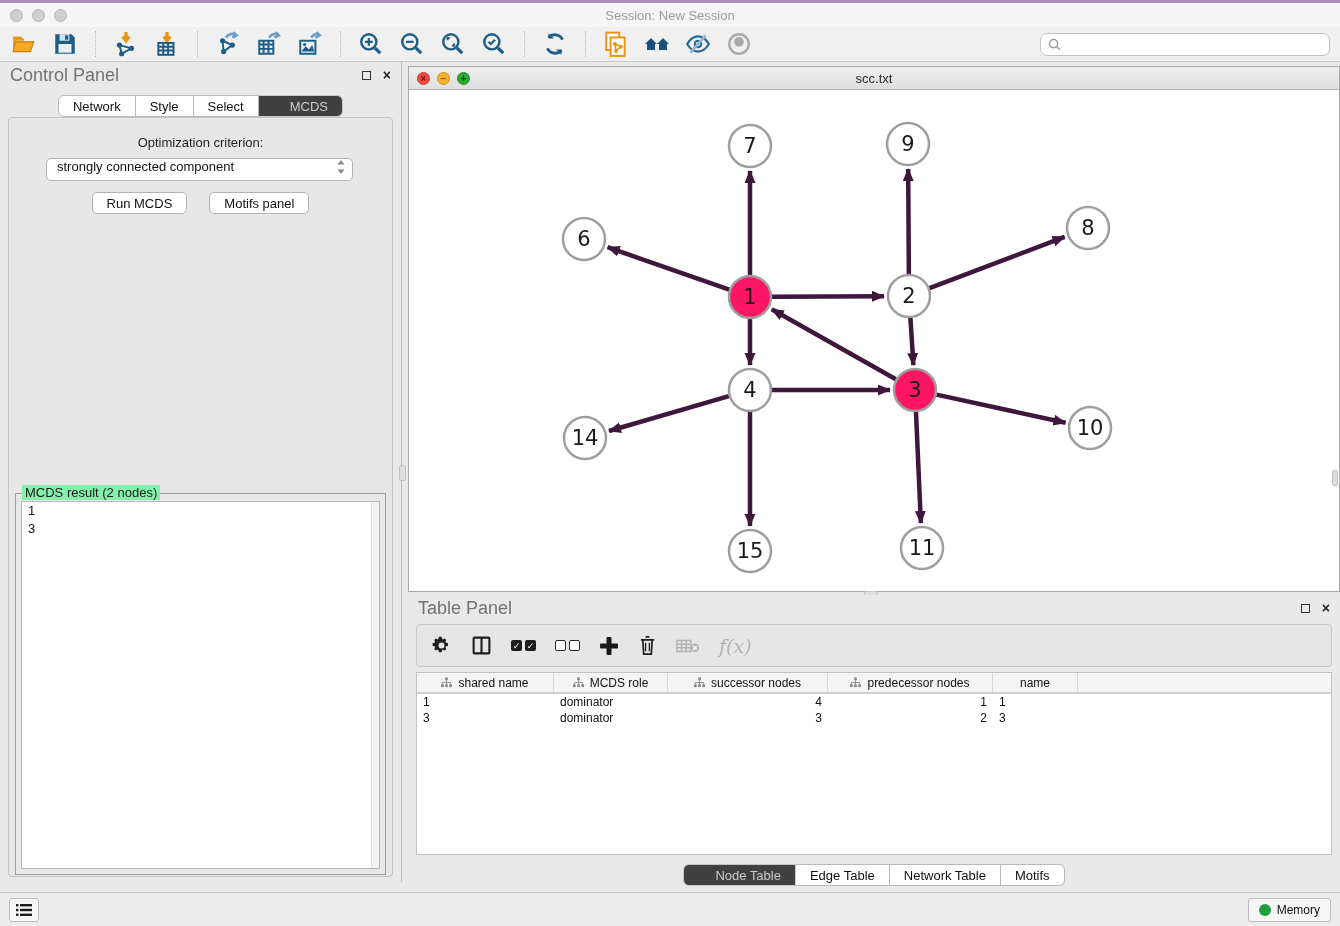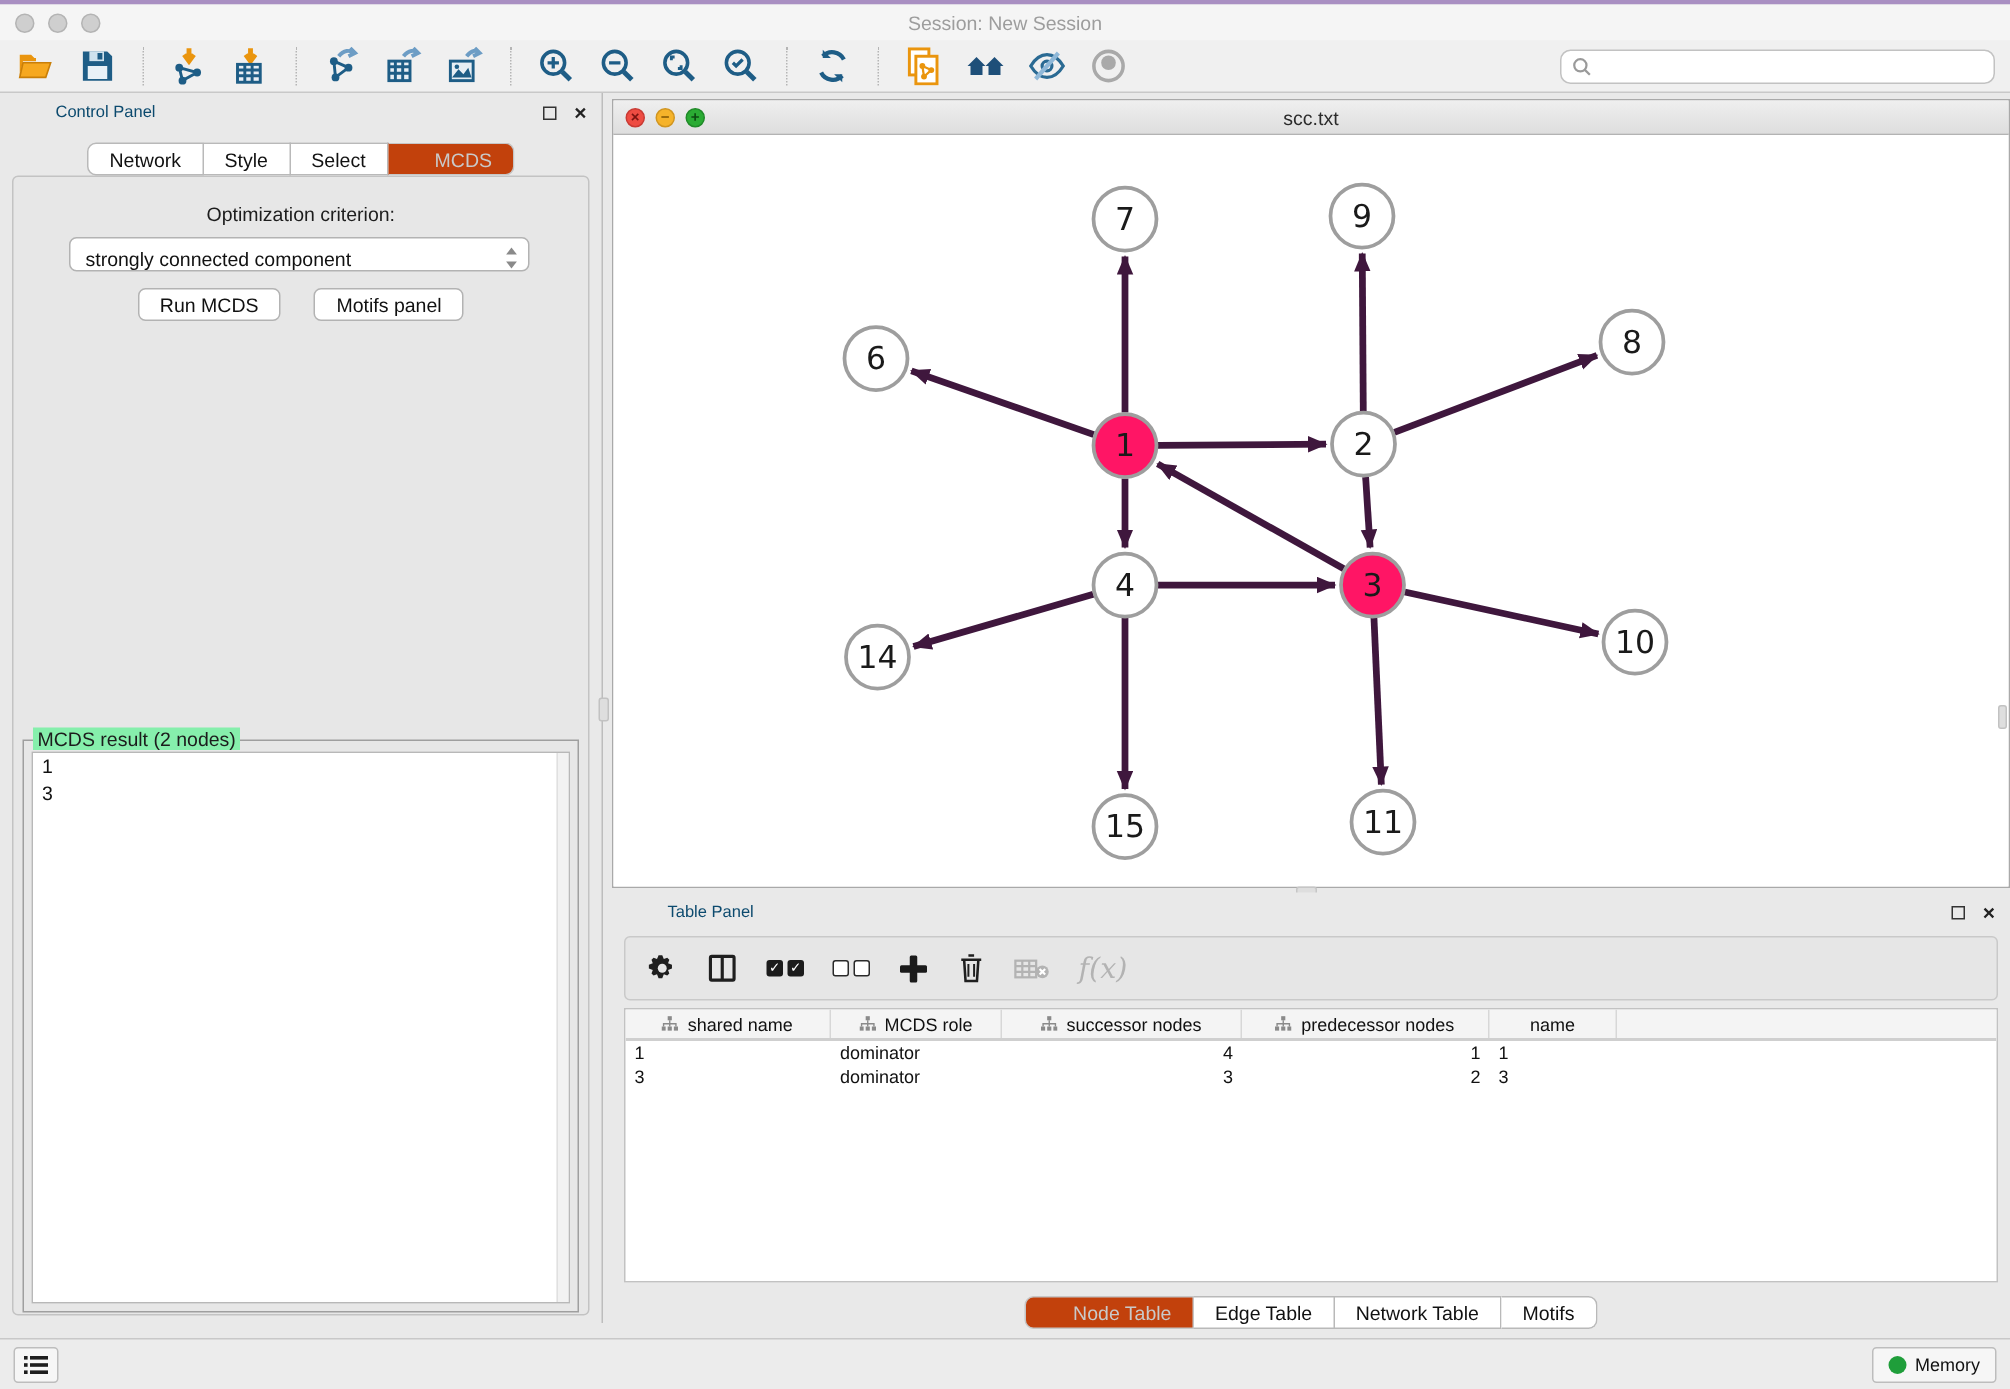--- a/index.html
+++ b/index.html
@@ -21,38 +21,38 @@
     border-radius:7px; display:flex; align-items:center; padding:0 7px; gap:5px; }
   .searchbox input { border:none; outline:none; flex:1; font-size:12px; background:transparent; }
 
   
   .main { position:relative; height:830px; background:#e9e9e9; }
 
   
   .control-panel { position:absolute; left:0; top:0; width:402px; height:820px;
     background:#e9e9e9; border-right:1px solid #bdbdbd; }
   .panel-head { height:26px; display:flex; align-items:center; padding:0 10px; }
-  .panel-head .ptitle { font-size:11px; color:#0c4a6e;margin-left:27px; }
+  .panel-head .ptitle { font-size:18px; color:#737373; }
   .panel-ctrls { margin-left:auto; display:flex; gap:12px; align-items:center; }
   .float-ic { width:9px; height:9px; border:1.5px solid #333; display:inline-block; }
   .close-ic { font-size:14px; font-weight:bold; color:#222; line-height:1; }
 
   .tabs-row { position:absolute; left:0; right:0; display:flex; justify-content:center; }
   .ctabs { top:33px; } 
   .tab { height:22px; padding:0 14px; background:#fff; border:1px solid #b9b9b9; border-left:none;
     font-size:13px; color:#111; display:flex; align-items:center; position:relative; z-index:2; }
   .tab:first-child { border-left:1px solid #b9b9b9; border-radius:6px 0 0 6px; }
   .tab:last-child { border-radius:0 6px 6px 0; }
-  .tab.sel { background:#c2410c; color:#c9c9c9; border-color:#c6c6c6;padding-left:31px; }
+  .tab.sel { background:#404040; color:#c9c9c9; border-color:#c6c6c6;padding-left:31px; }
 
   .cp-content { position:absolute; left:8px; right:8px; top:55px; bottom:5px;
     border:1px solid #c3c3c3; border-radius:4px; background:#e7e7e7; }
   .opt-label { text-align:center; margin-top:17px; font-size:13px; color:#1d1d1d; }
   .dropdown { position:absolute; left:37px; right:39px; top:40px; height:23px; background:#fff;
-    border:1px solid #b3b3b3; border-radius:5px; display:flex; align-items:flex-end; padding:0 6px 0 10px; }
+    border:1px solid #b3b3b3; border-radius:5px; display:flex; align-items:flex-start; padding:0 6px 0 10px; }
   .dropdown .dval { font-size:13px; color:#111; flex:1; }
   .btn-row { position:absolute; top:74px; left:0; right:0; display:flex; justify-content:center; gap:22px; }
   .pbtn { height:22px; padding:0 14px; background:#fff; border:1px solid #b3b3b3; border-radius:5px;
     font-size:13px; color:#111; display:flex; align-items:center; }
 
   .mcds-fieldset { position:absolute; left:6px; right:6px; top:375px; height:382px;
     border:1px solid #9f9f9f; background:#e7e7e7; }
   .mcds-legend { position:absolute; top:-9px; left:6px; background:#86efac; padding:0 3px;
     font-size:13px; color:#1c1c1c; }
   .mcds-list { position:absolute; left:5px; right:5px; top:7px; bottom:5px; background:#fff;

